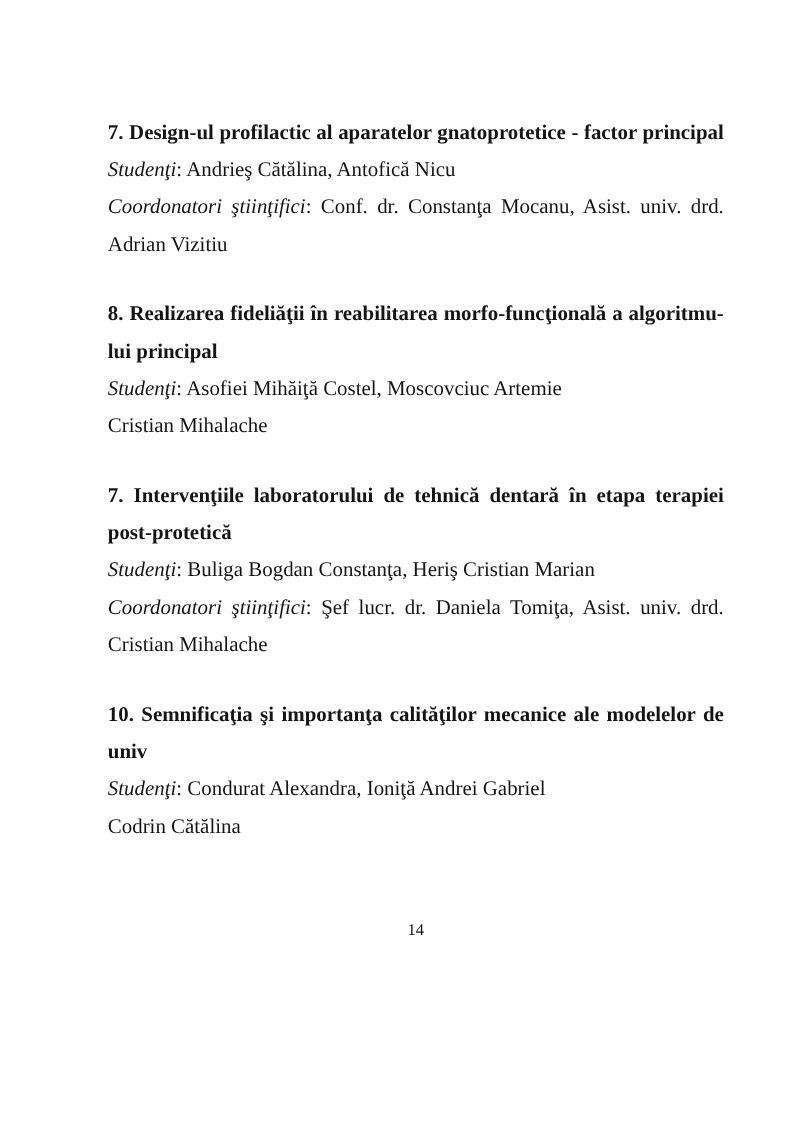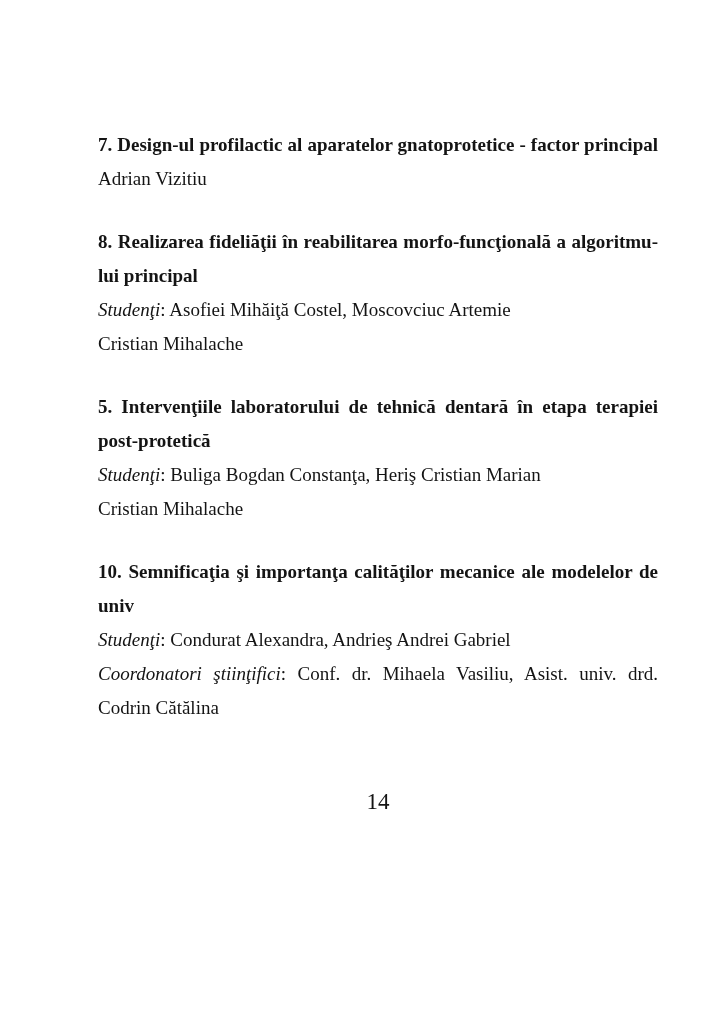--- a/index.html
+++ b/index.html
@@ -8,21 +8,20 @@
     background: #ffffff;
   }
   .page {
     position: relative;
     width: 722px;
     height: 884px;
     background: #ffffff;
     overflow: hidden;
     font-family: "Liberation Serif", "DejaVu Serif", serif;
     color: #141414;
-    margin-top: 24px;
   }
   .content {
     padding: 104px 64px 0 98px; 
   }
   .item {
     margin-bottom: 29px;
   }
   .line {
     font-size: 19px;
     line-height: 34px;
@@ -34,68 +33,74 @@
   }
   .title .line {
     font-weight: bold;
   }
   .lbl {
     font-style: italic;
   }
   .page-number {
     margin-top: 60px;
     text-align: center;
-    font-size: 23px;
+    font-size: 15px;
     line-height: 34px;
   }
 </style>
 </head>
 <body>
 
 <div class="page">
   <div class="content">
 
     <section class="item">
       <div class="para title">
         <div class="line justify">7. Design-ul profilactic al aparatelor gnatoprotetice - factor principal</div>
+      </div>
+      <div class="line">
+        <span class="lbl">Studenţi</span><span>: Andrieş Cătălina, Antofică Nicu</span>
+      </div>
+      <div class="line justify">
+        <span class="lbl">Coordonatori ştiinţifici</span><span>: Conf. dr. Constanţa Mocanu, Asist. univ. drd.</span>
       </div>
       <div class="line">Adrian Vizitiu</div>
     </section>
 
     <section class="item">
       <div class="para title">
         <div class="line justify">8. Realizarea fideliăţii în reabilitarea morfo-funcţională a algoritmu-</div>
         <div class="line">lui principal</div>
       </div>
       <div class="line">
         <span class="lbl">Studenţi</span><span>: Asofiei Mihăiţă Costel, Moscovciuc Artemie</span>
       </div>
       <div class="line">Cristian Mihalache</div>
     </section>
 
     <section class="item">
       <div class="para title">
-        <div class="line justify">5. Intervenţiile laboratorului de tehnică dentară în etapa terapiei</div>
+        <div class="line justify">7. Intervenţiile laboratorului de tehnică dentară în etapa terapiei</div>
         <div class="line">post-protetică</div>
       </div>
       <div class="line">
         <span class="lbl">Studenţi</span><span>: Buliga Bogdan Constanţa, Heriş Cristian Marian</span>
+      </div>
+      <div class="line justify">
+        <span class="lbl">Coordonatori ştiinţifici</span><span>: Şef lucr. dr. Daniela Tomiţa, Asist. univ. drd.</span>
       </div>
       <div class="line">Cristian Mihalache</div>
     </section>
 
     <section class="item">
       <div class="para title">
         <div class="line justify">10. Semnificaţia şi importanţa calităţilor mecanice ale modelelor de</div>
         <div class="line">univ</div>
       </div>
       <div class="line">
-        <span class="lbl">Studenţi</span><span>: Condurat Alexandra, Andrieş Andrei Gabriel</span>
-      </div>
-      <div class="line justify">
-        <span class="lbl">Coordonatori ştiinţifici</span><span>: Conf. dr. Mihaela Vasiliu, Asist. univ. drd.</span>
+        <span class="lbl">Studenţi</span><span>: Condurat Alexandra, Ioniţă Andrei Gabriel</span>
       </div>
       <div class="line">Codrin Cătălina</div>
     </section>
 
     <div class="page-number">14</div>
   </div>
 </div>
 
 </body></html>

